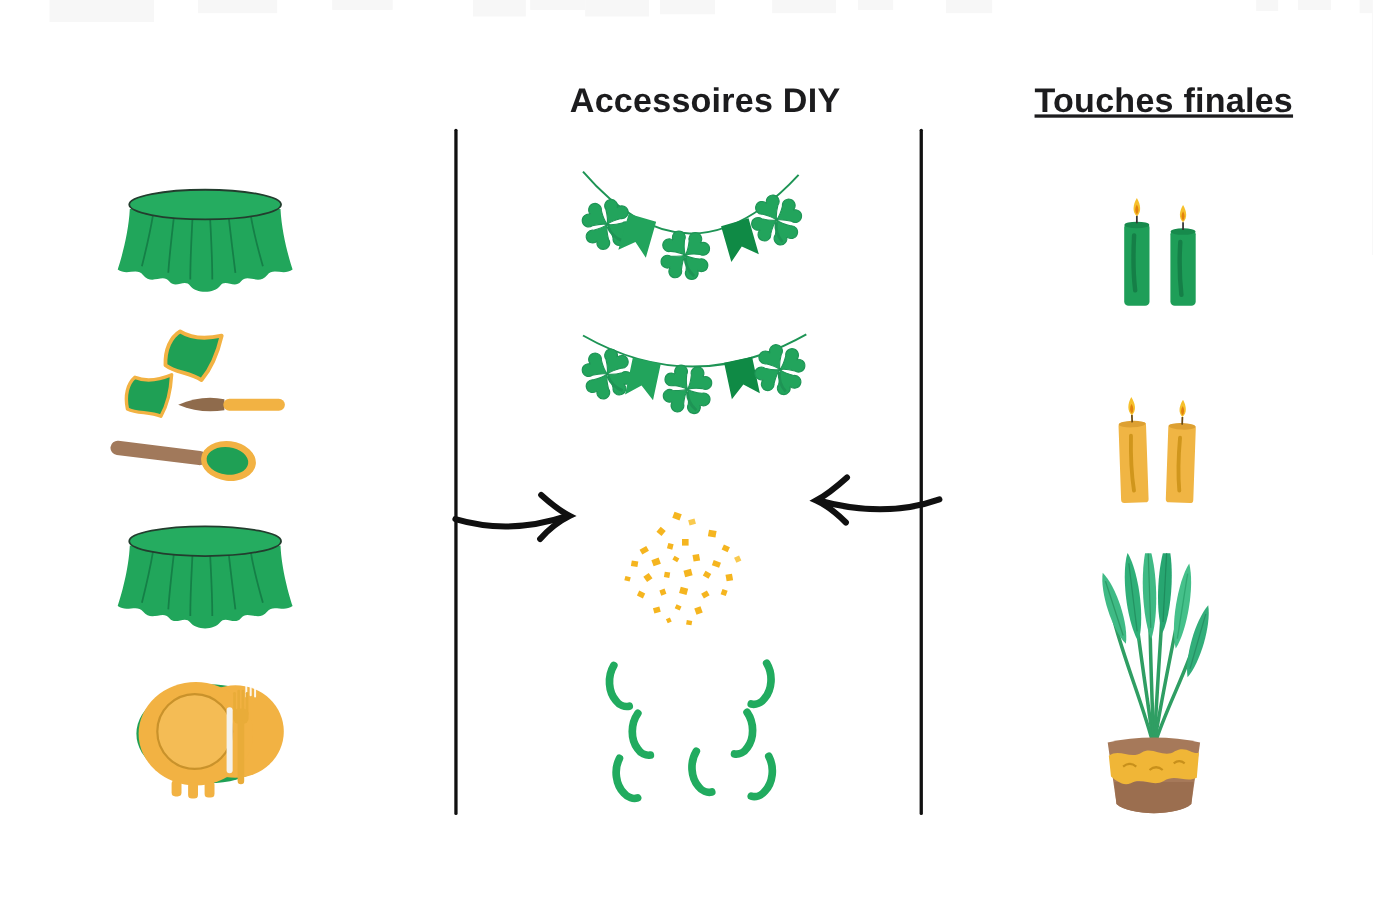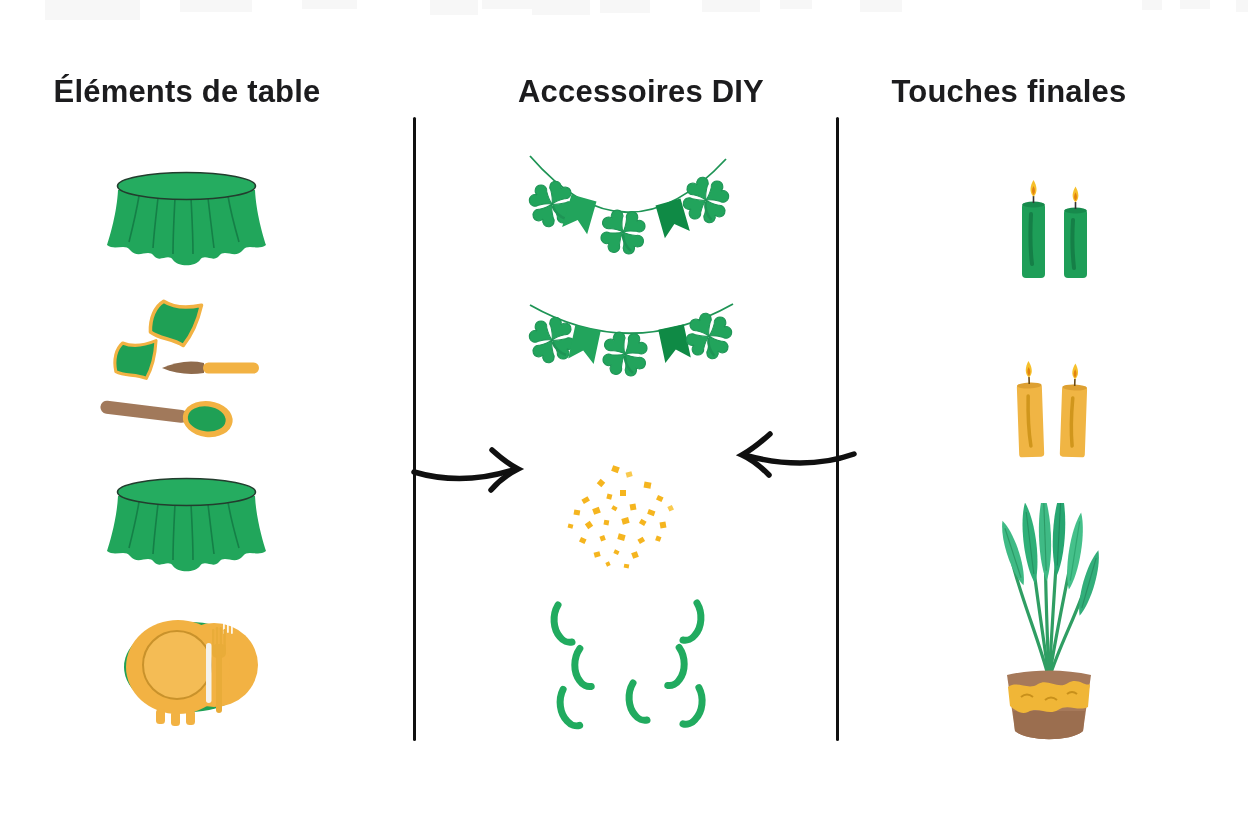--- a/index.html
+++ b/index.html
@@ -22,21 +22,21 @@
     position:relative;width:1248px;height:832px;background:var(--paper);
     overflow:hidden;font-family:"Liberation Sans", sans-serif;
   }
   .col-title{
     position:absolute;top:72px;margin:0;height:40px;line-height:40px;
     font-size:31px;font-weight:700;color:var(--ink);text-align:center;
     letter-spacing:0.2px;
   }
   .t1{left:27px;width:320px;}
   .t2{left:481px;width:320px;}
-  .t3{left:849px;width:320px;}
+  .t3{left:898px;width:320px;text-decoration:underline;}
   .divider{position:absolute;top:117px;width:3px;height:624px;background:#101010;border-radius:2px;}
   .d-left{left:413px;}
   .d-right{left:836px;}
   .abs{position:absolute;}
   .artifact{position:absolute;top:0;background:#f7f7f7;}
 </style>
 </head>
 <body>
 
 <div class="canvas">
@@ -69,21 +69,20 @@
       </g>
       <path id="pennant" d="M-13,0 L13,0 L13,34 L0,23 L-13,34 Z"></path>
       <path id="curl" d="M8,2 C2,12 3,26 10,34 C13,38 18,40 22,39" fill="none" stroke-width="7" stroke-linecap="round"></path>
       <g id="flame">
         <path d="M0,7.5 C-4.5,3.5 -3.5,-3 0,-9 C3.5,-3 4.5,3.5 0,7.5 Z" fill="#F6C02B"></path>
         <path d="M0,6 C-2,3.5 -2,0.5 0,-3 C2,0.5 2,3.5 0,6 Z" fill="#E2820F"></path>
       </g>
     </defs>
   </svg>
 
-  <h2 class="col-title t1">Éléments de table</h2>
   <h2 class="col-title t2">Accessoires DIY</h2>
   <h2 class="col-title t3">Touches finales</h2>
 
   <div class="divider d-left"></div>
   <div class="divider d-right"></div>
 
   <svg class="abs" style="left:408px;top:438px" width="135" height="68" viewBox="0 0 135 68">
     <g fill="none" stroke="#101010" stroke-width="5.5" stroke-linecap="round">
       <path d="M6,34 C40,44 75,42 108,31"></path>
       <path d="M84,12 C94,21 102,27 110,31 C100,36 90,44 83,52"></path>

